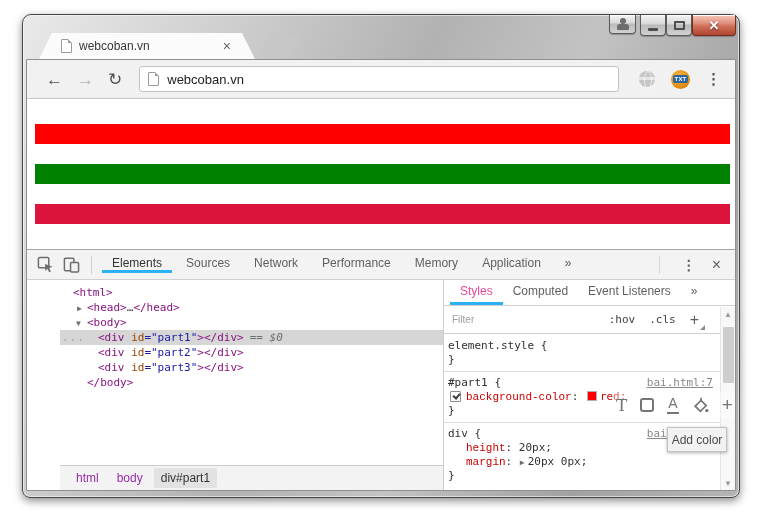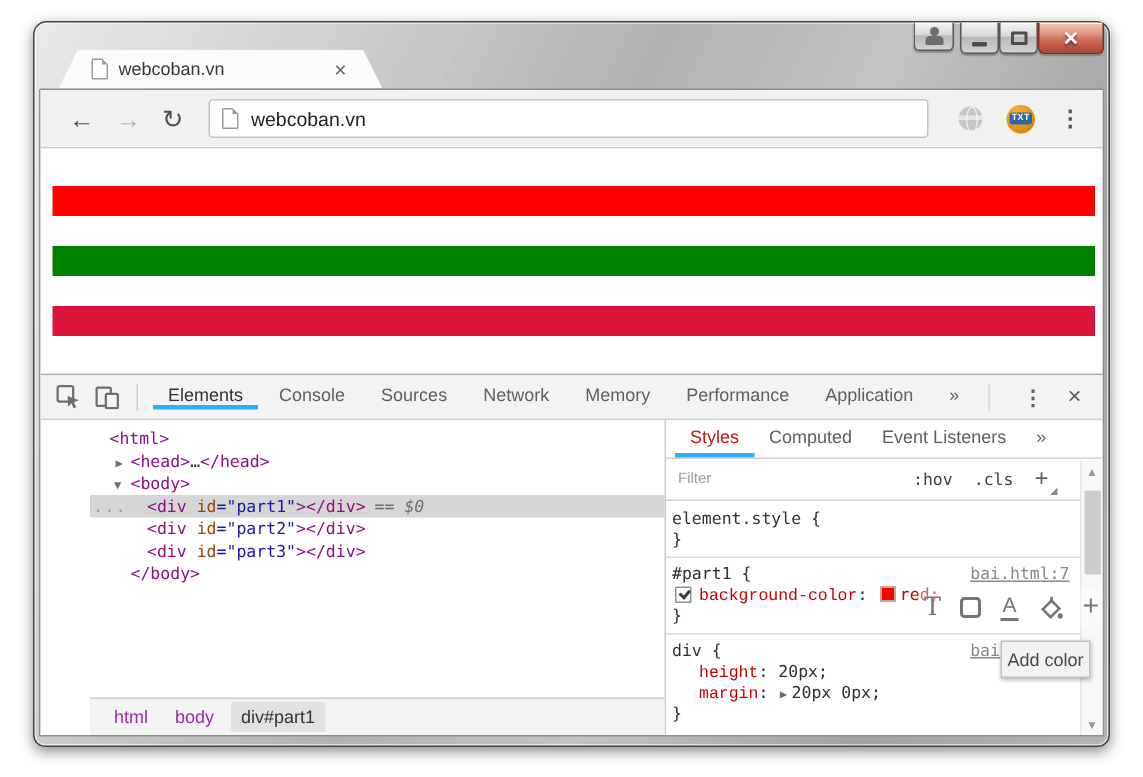--- a/index.html
+++ b/index.html
@@ -108,21 +108,21 @@
 
   .crumbs { height:25px; border-top:1px solid #ccc; background:#f3f3f3; display:flex; align-items:center;
     padding-left:9px; gap:4px; flex:none; font-size:12px; }
   .crumb { color:#982daa; padding:3px 7px; }
   .crumb.sel { color:#333; background:#e2e2e2; border-radius:2px; }
 
   
   .styles-pane { flex:1; position:relative; min-width:0; background:#fff; overflow:hidden; }
   .s-tabs { height:26px; border-bottom:1px solid #d0d0d0; display:flex; align-items:stretch; padding-left:6px; }
   .s-tab { display:flex; align-items:center; padding:0 10px; font-size:12px; color:#5f5f5f; border-bottom:3px solid transparent; }
-  .s-tab.active { color:#b91c1c; border-bottom-color:#2bb0f2; }
+  .s-tab.active { color:#ec4899; border-bottom-color:#2bb0f2; }
   .s-filter { height:28px; border-bottom:1px solid #d0d0d0; display:flex; align-items:center; padding:0 36px 0 8px; }
   .s-filter input { border:none; outline:none; flex:1; font-size:10px; color:#333; background:transparent; font-family:"Liberation Sans",sans-serif; }
   .s-filter input::placeholder { color:#9c9c9c; }
   .toggle { font-family:"DejaVu Sans Mono",monospace; font-size:11px; color:#404040; margin-left:14px;text-align:center; }
   .plus-btn { font-size:16px; color:#5f5f5f; margin-left:14px; position:relative; line-height:1; }
   .plus-btn::after { content:""; position:absolute; right:-6px; bottom:-2px;
     border-left:5px solid transparent; border-bottom:5px solid #8a8a8a; }
 
   .s-content { position:absolute; left:0; right:15px; top:55px; bottom:0;
     font-family:"DejaVu Sans Mono",monospace; font-size:11px; line-height:14px; color:#303030; }
@@ -214,25 +214,24 @@
             <rect x="1.5" y="1.5" width="11" height="11" rx="1.5" fill="none" stroke="currentColor" stroke-width="1.6"></rect>
             <path d="M8.5 8.5 L16.5 11.4 L13 12.8 L14.7 16.4 L12.8 17.2 L11.2 13.6 L8.9 16 Z" fill="currentColor"></path>
           </svg>
           <svg class="dt-icon" viewBox="0 0 18 18">
             <rect x="1.5" y="2.5" width="10" height="13" rx="1" fill="none" stroke="currentColor" stroke-width="1.6"></rect>
             <rect x="8" y="7" width="8.5" height="10" rx="1" fill="#f3f3f3" stroke="currentColor" stroke-width="1.6"></rect>
           </svg>
           <div class="dt-sep"></div>
           <div class="dt-tabs">
             <div class="dt-tab active">Elements</div>
-            <div class="dt-tab">Console</div>
             <div class="dt-tab">Sources</div>
             <div class="dt-tab">Network</div>
+            <div class="dt-tab">Performance</div>
             <div class="dt-tab">Memory</div>
-            <div class="dt-tab">Performance</div>
             <div class="dt-tab">Application</div>
             <div class="dt-tab">»</div>
           </div>
           <div class="dt-right">
             <div class="dt-vline"></div>
             <span class="dt-menu">⋮</span>
             <span class="dt-close">×</span>
           </div>
         </div>
 

